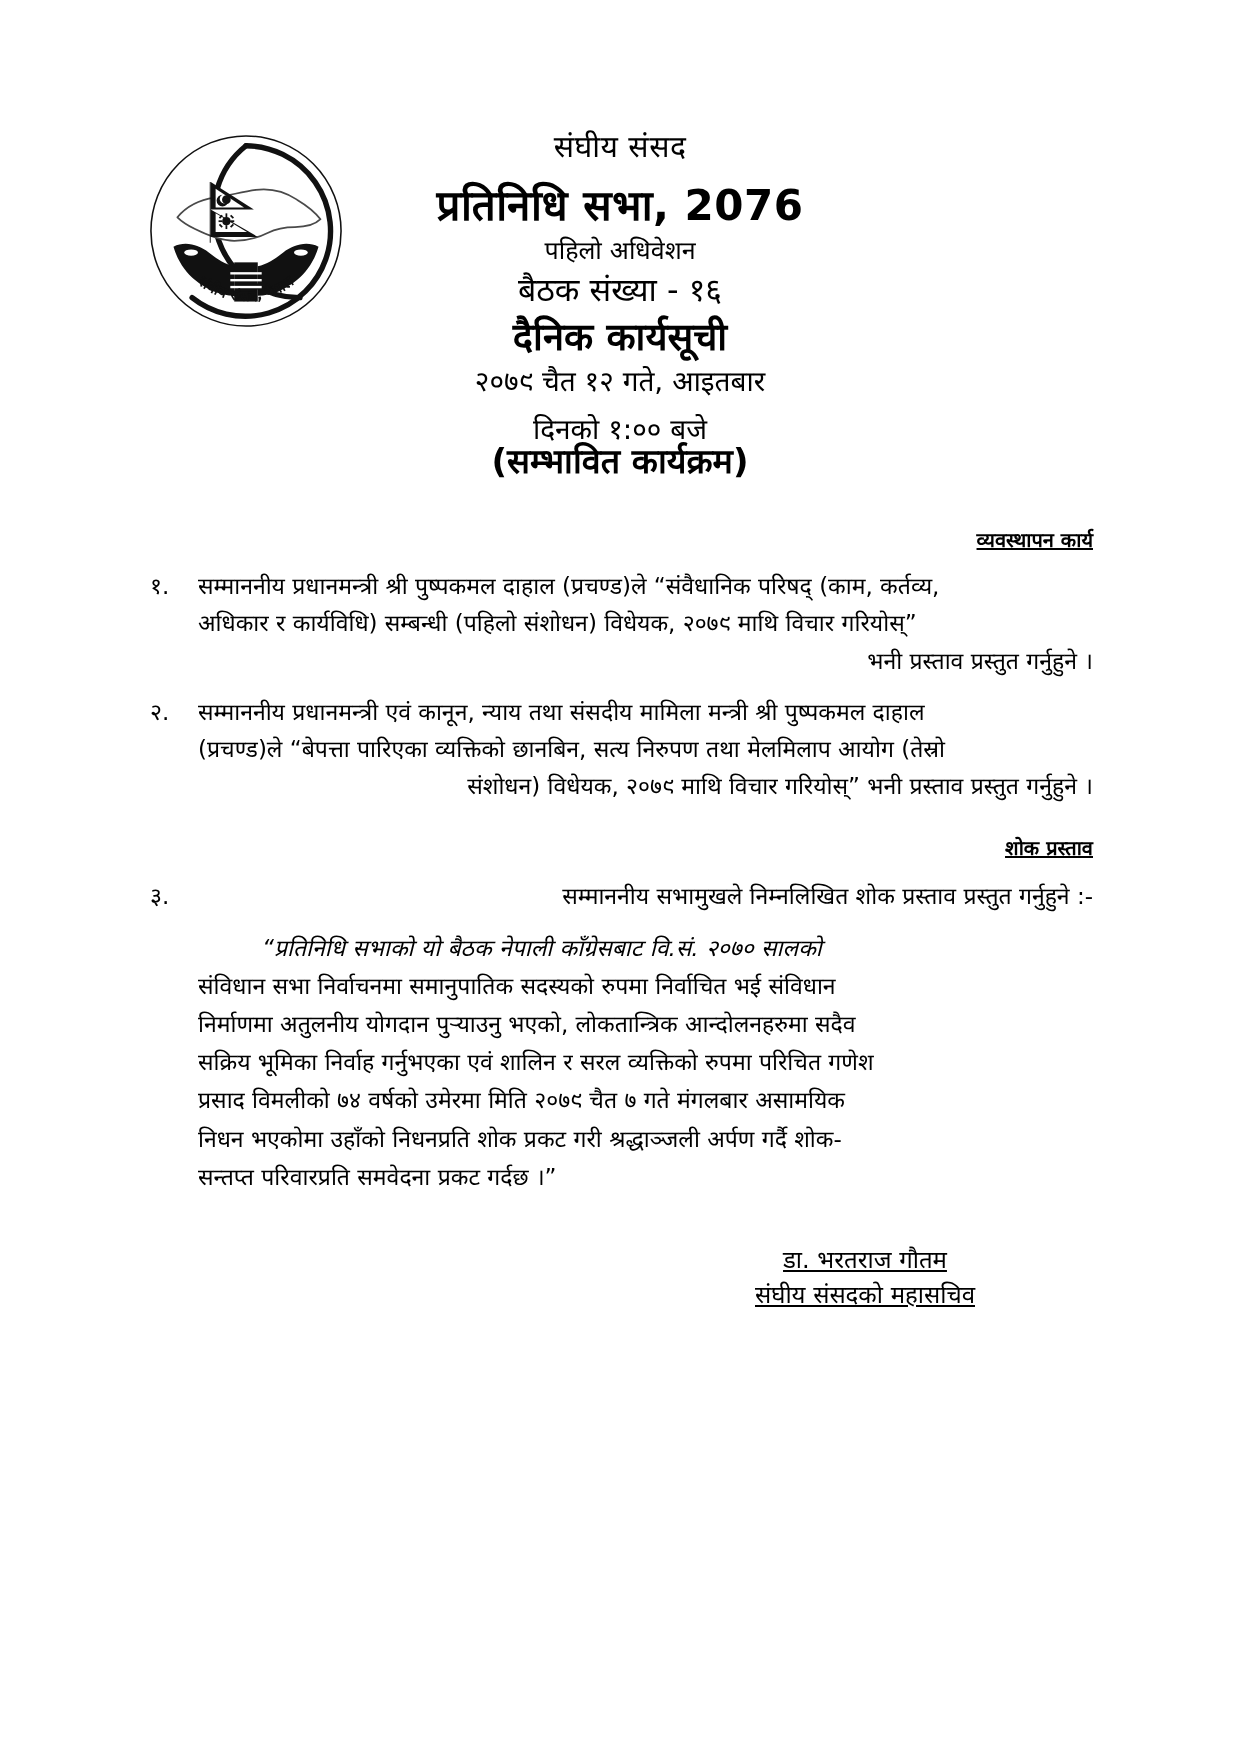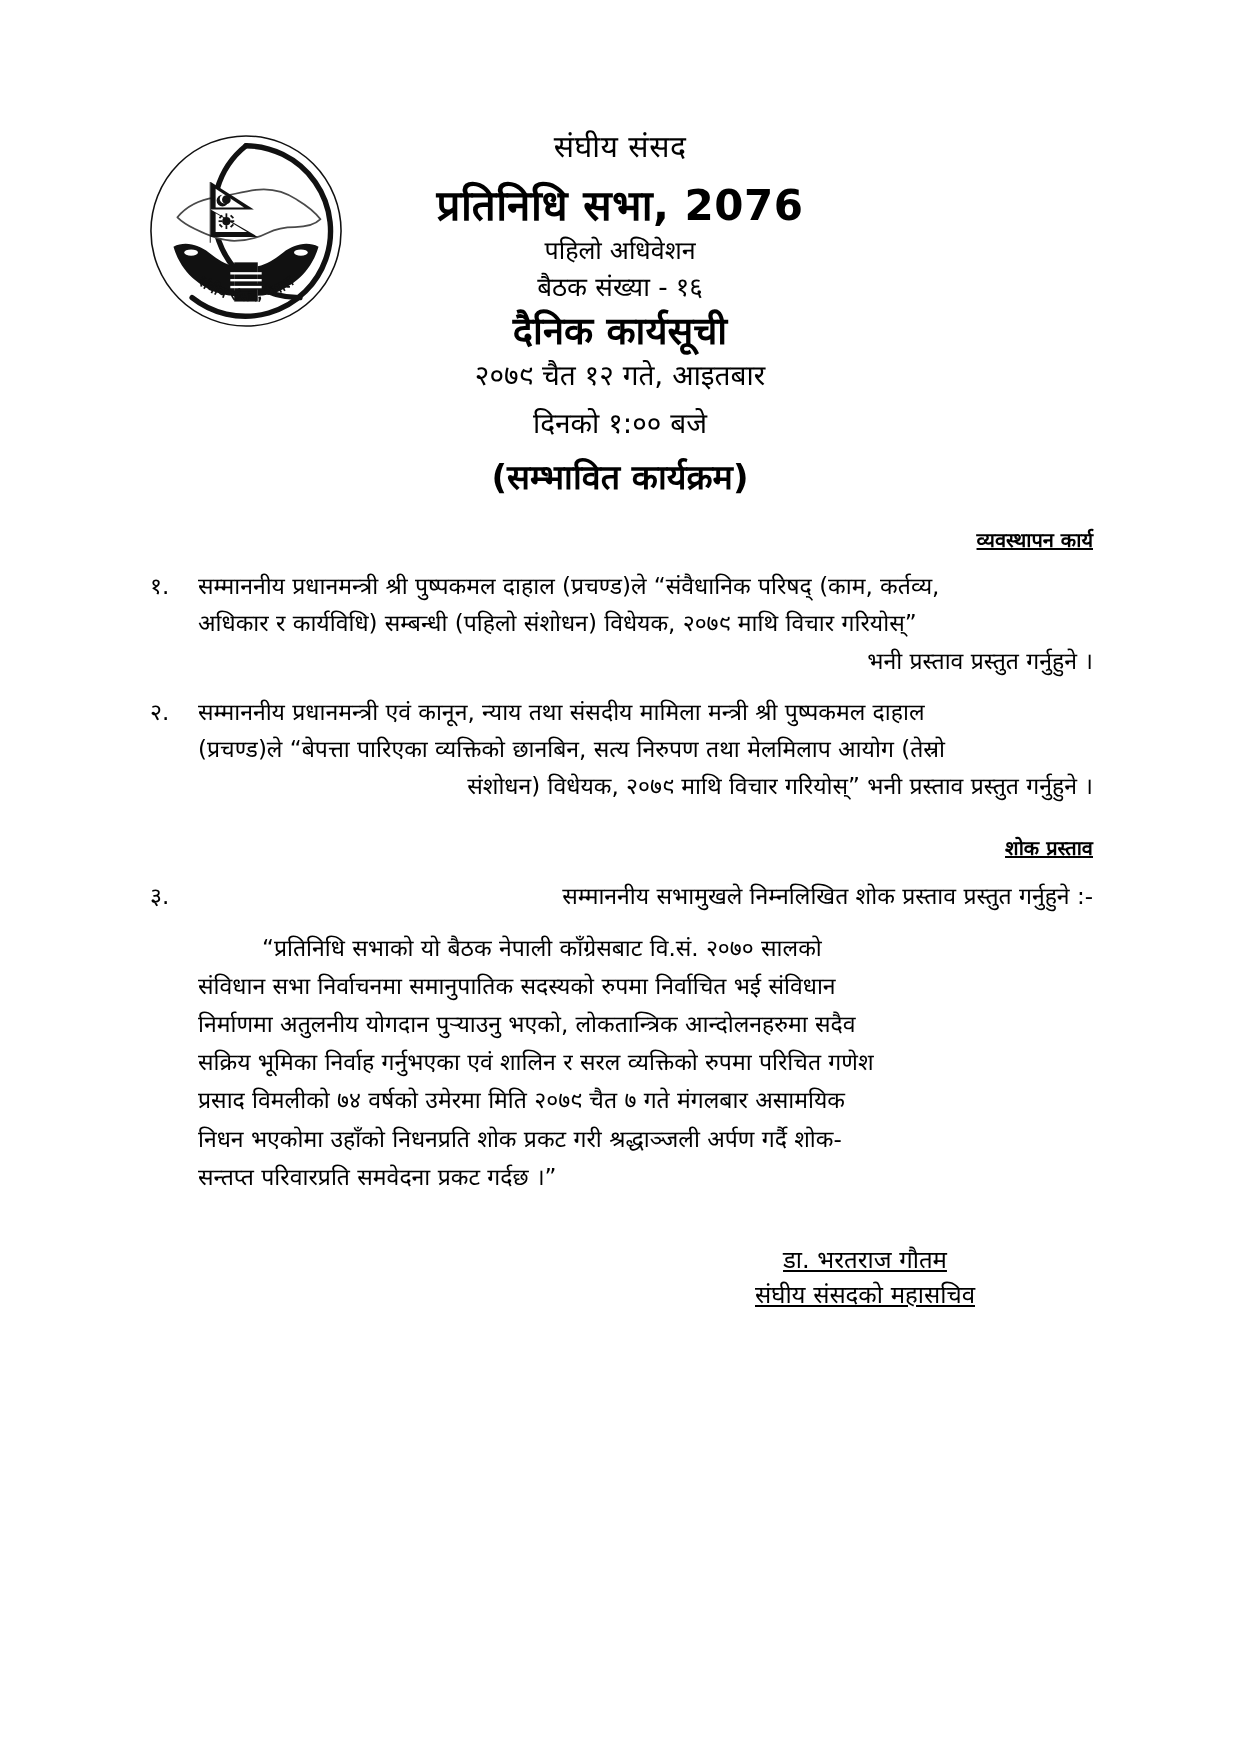--- a/index.html
+++ b/index.html
@@ -54,35 +54,34 @@
     font-size: 42px;
     font-weight: bold;
     letter-spacing: 0.5px;
     margin-bottom: 11px;
   }
   .h-session {
     font-size: 25px;
     margin-bottom: 11px;
   }
   .h-meeting {
-    font-size: 26px;
+    font-size: 32px;
     margin-bottom: 12px;
   }
   .h-title {
     font-size: 38px;
     font-weight: bold;
     margin-bottom: 12px;
   }
   .h-date {
     font-size: 28px;
     margin-bottom: 20px;
   }
   .h-time {
     font-size: 28px;
-    margin-bottom: 22px;
   }
   .h-tentative {
     font-size: 34px;
     font-weight: bold;
   }
 
   
   .body-area {
     position: absolute;
     left: 148px;
@@ -130,21 +129,21 @@
   }
 
   .quote-block {
     margin: 6px 0 0 50px;
     font-size: 23px;
     line-height: 1.66;
     text-align: justify;
     text-justify: inter-word;
   }
   .quote-block p { margin: 0; }
-  .quote-block .indent-first { text-indent: 64px; }
+  .quote-block .indent-first { text-indent: 64px; font-style: italic; }
   .quote-block .last-line { text-align: left; }
 
   
   .signature {
     position: absolute;
     left: 640px;
     top: 1243px;
     width: 450px;
     text-align: center;
     font-size: 24px;

